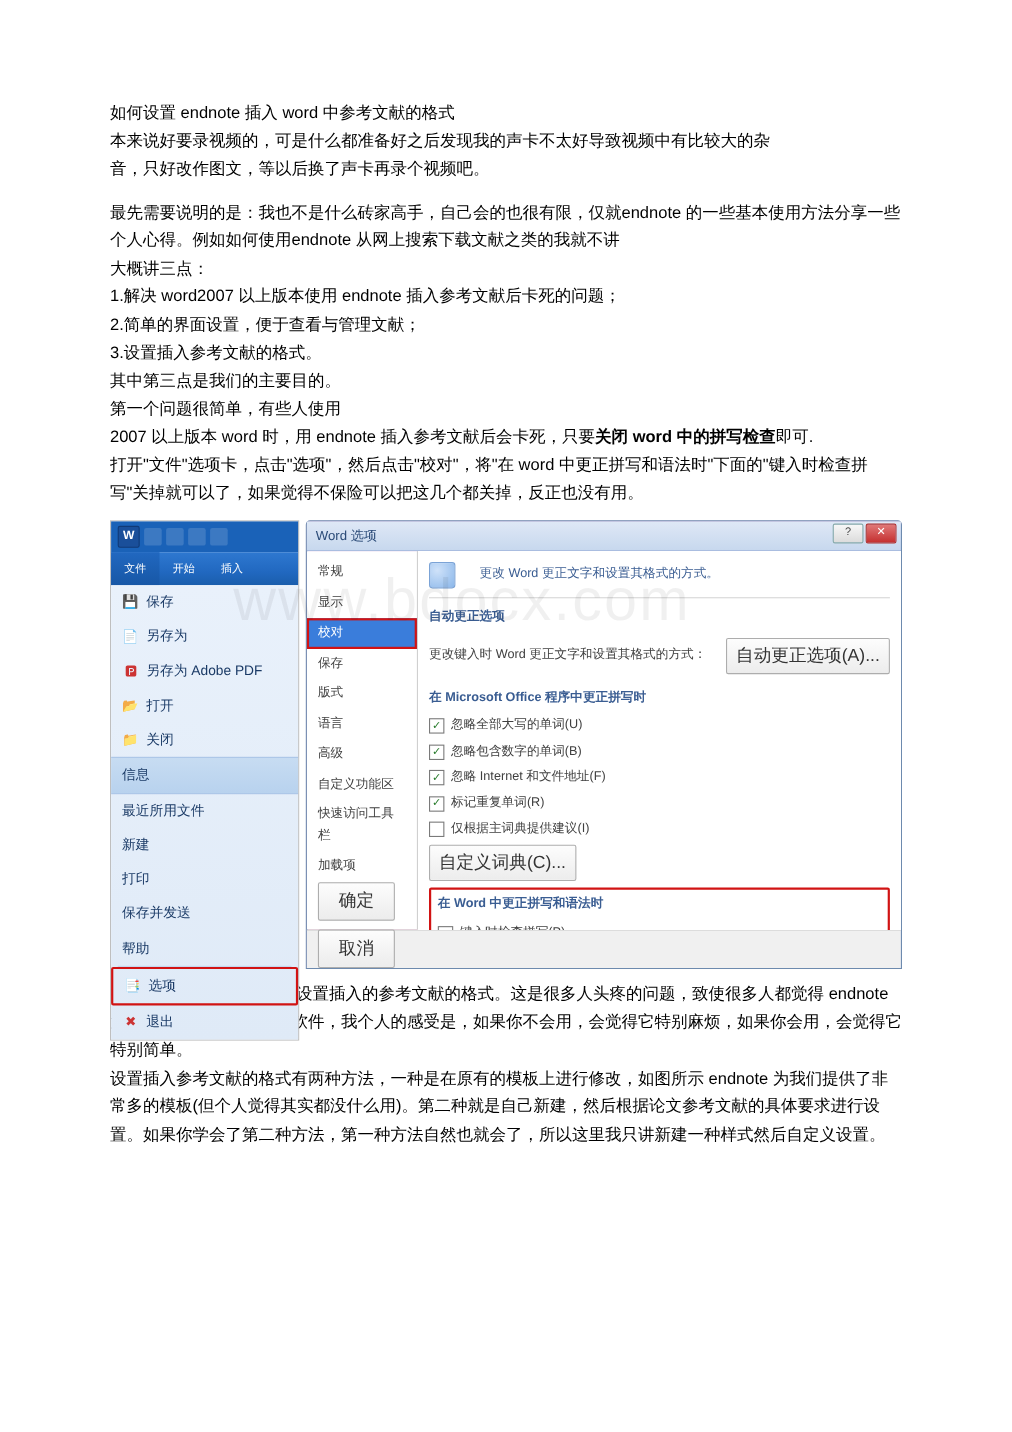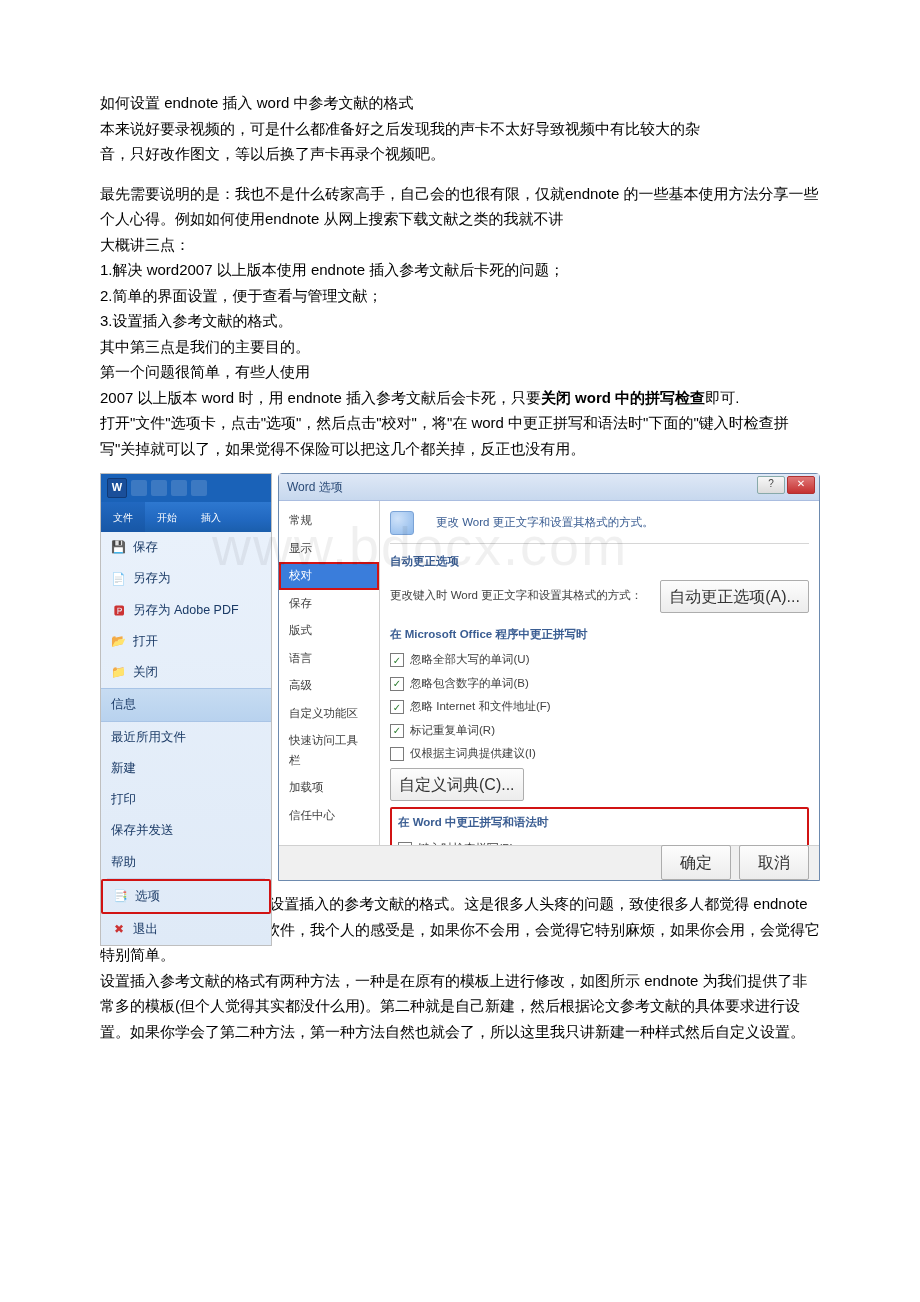--- a/index.html
+++ b/index.html
@@ -198,22 +198,22 @@
   }
   .groupbox .gbtitle { color:#3a5d92; font-weight:bold; padding:2px 0 4px 0; }
   .subline {
     display:flex; gap:18px; align-items:center; padding:4px 0;
     flex-wrap: wrap;
   }
   .dlg-foot {
     height: 34px;
     background:#f0f0f0;
     border-top:1px solid #d0d0d0;
-    display:flex; justify-content:flex-end; align-items:flex-end;
-    gap:8px; padding: 0 10px;
+    display:flex; justify-content:flex-end; align-items:flex-start;
+    gap:8px; padding: 0 10px; flex-direction: column;
   }
 
   .watermark {
     font-size: 54px;
     color: rgba(0,0,0,0.06);
     position: relative;
     top: 14px;
     pointer-events:none;
     letter-spacing: 2px;
     z-index: 10;

